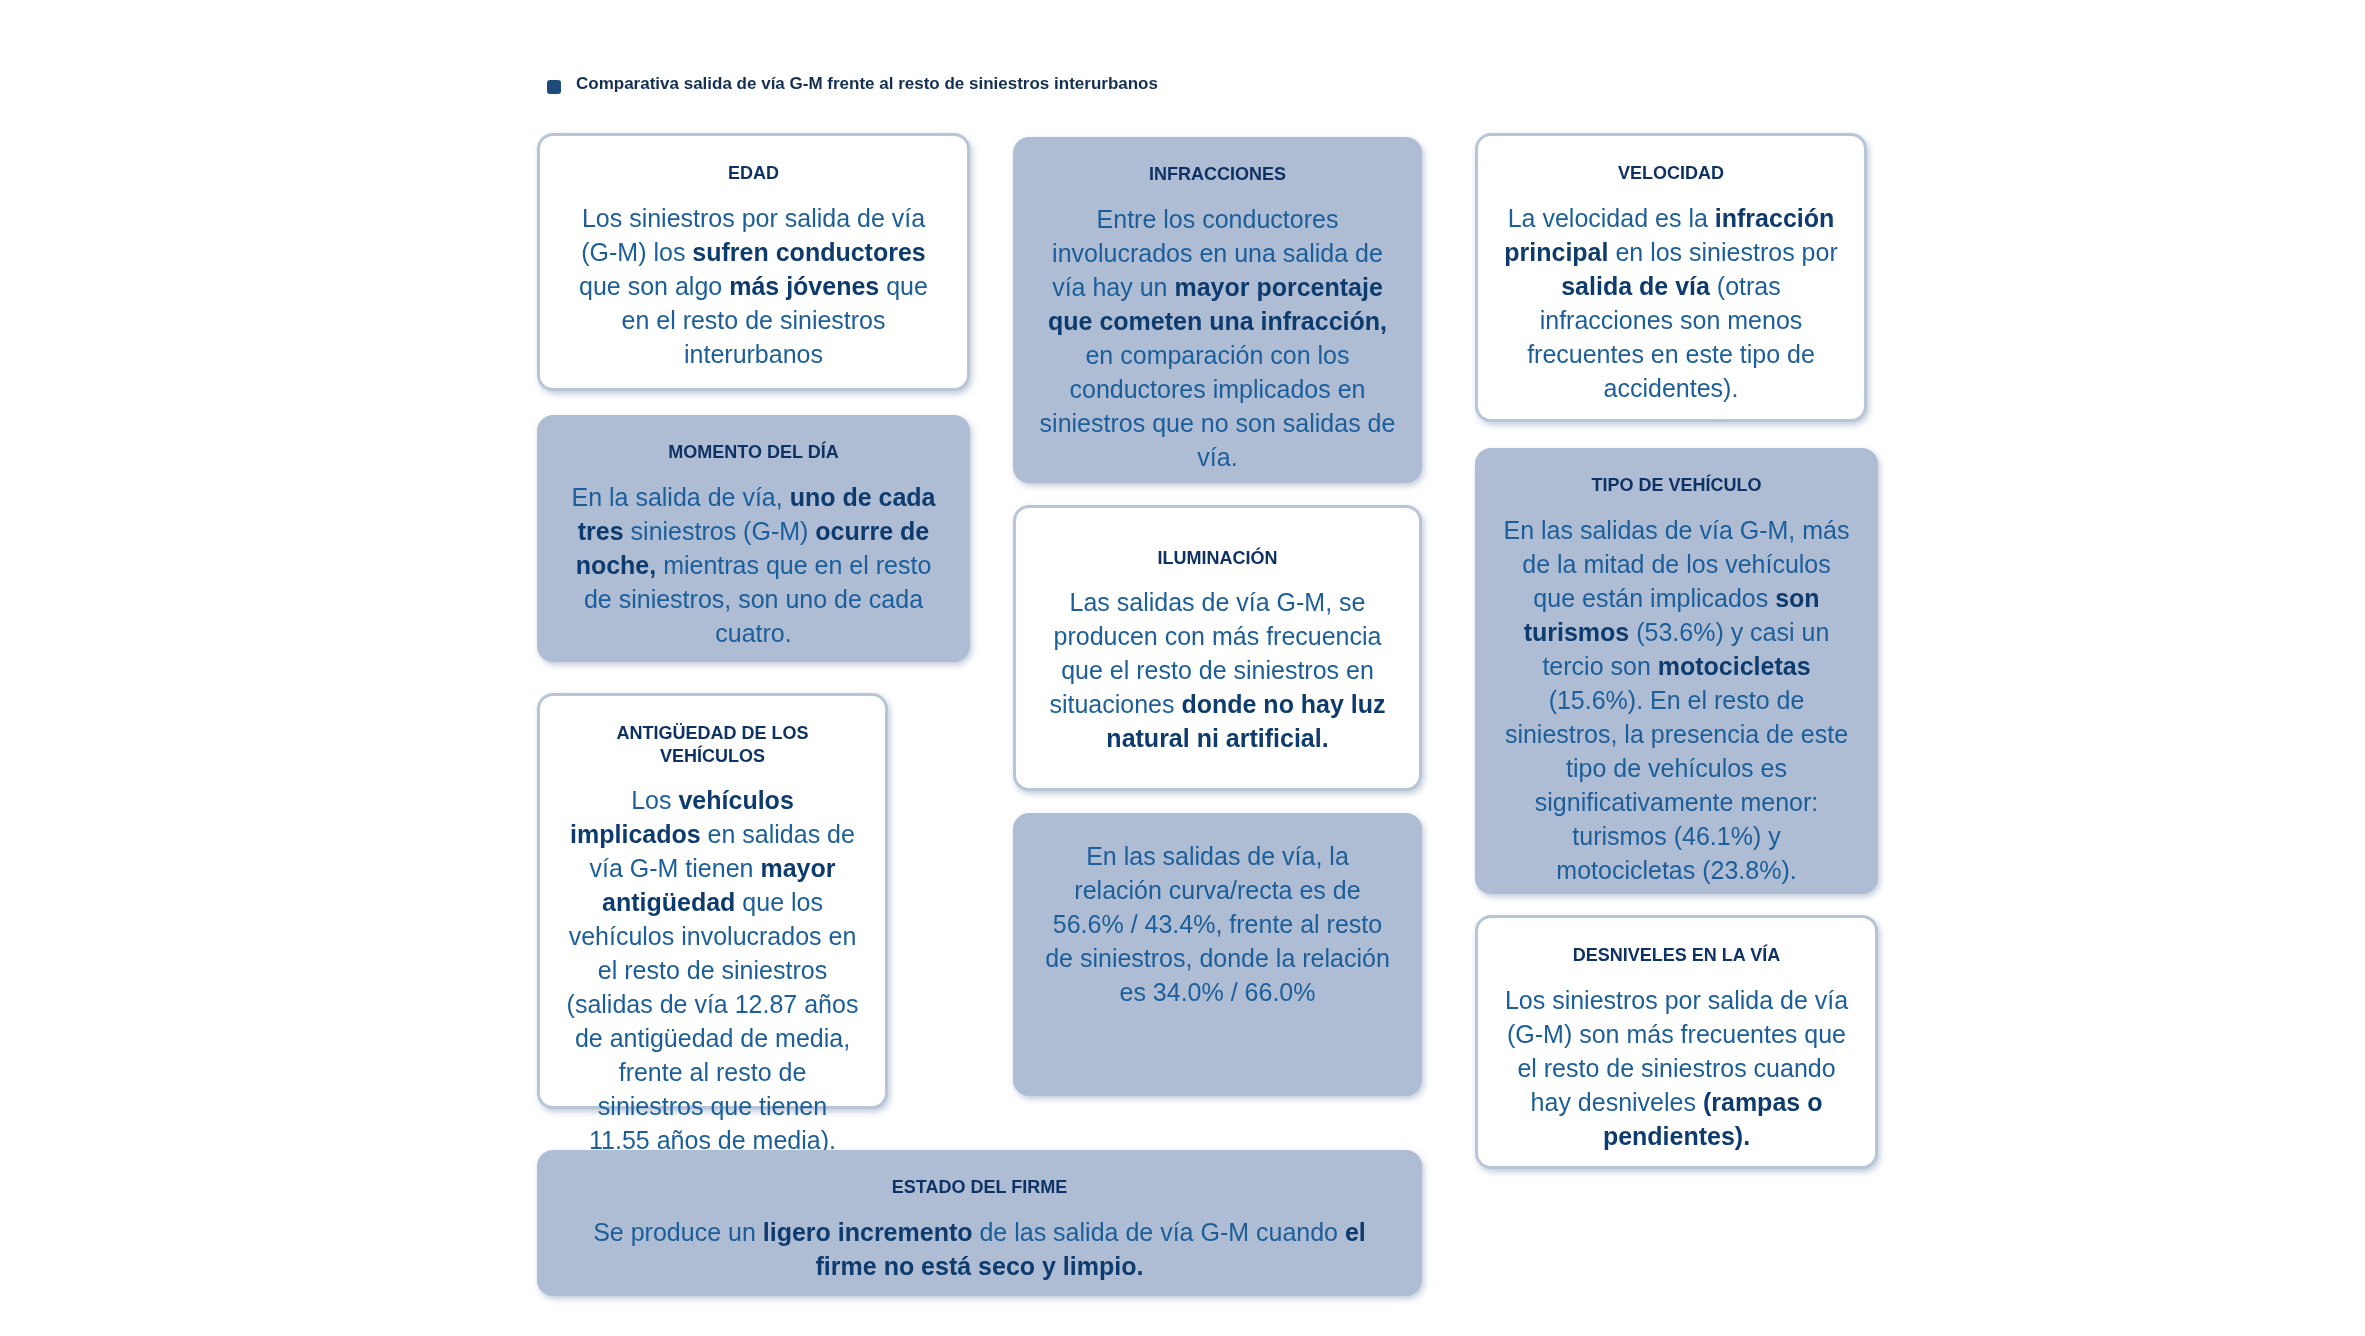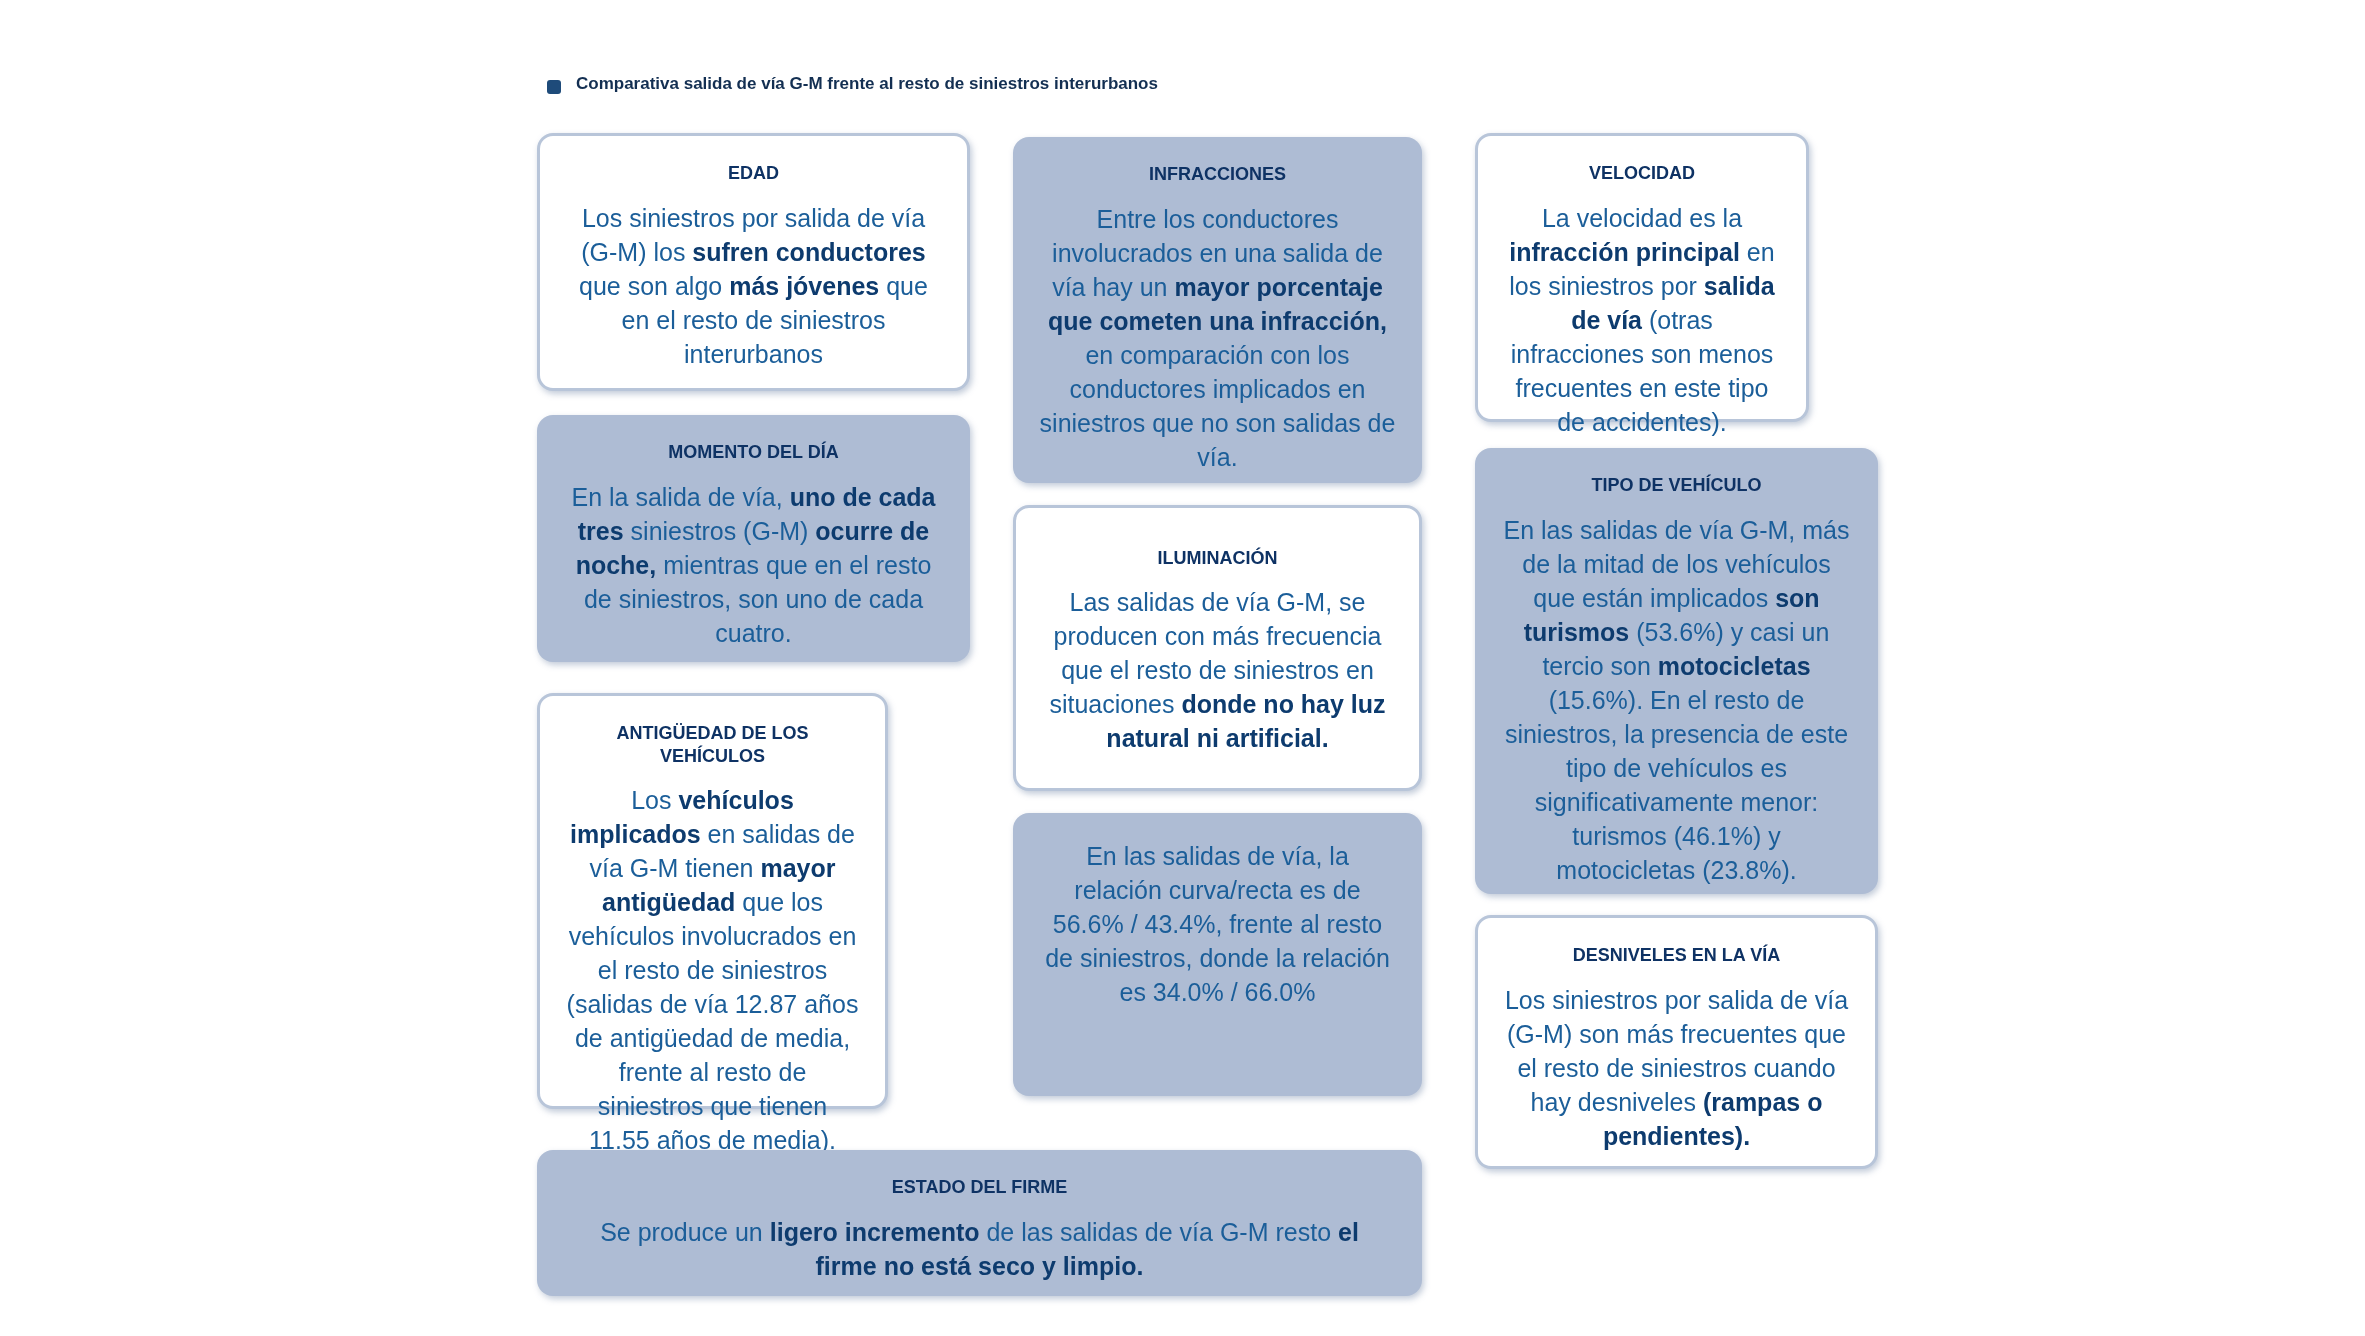--- a/index.html
+++ b/index.html
@@ -69,21 +69,21 @@
     font-weight:bold;
     color:var(--navy-bold);
   }
   
   .c-edad        {left:537px;  top:133px;  width:433px; height:258px;}
   .c-momento     {left:537px;  top:415px;  width:433px; height:247px;}
   .c-antiguedad  {left:537px;  top:693px;  width:351px; height:416px;}
   .c-infracciones{left:1013px; top:137px;  width:409px; height:346px;}
   .c-iluminacion {left:1013px; top:505px;  width:409px; height:286px; justify-content:center;}
   .c-trazado     {left:1013px; top:813px;  width:409px; height:283px;}
-  .c-velocidad   {left:1475px; top:133px;  width:334px; height:289px;}
+  .c-velocidad   {left:1475px; top:133px;  width:392px; height:289px;}
   .c-tipo        {left:1475px; top:448px;  width:403px; height:446px;}
   .c-desniveles  {left:1475px; top:915px;  width:403px; height:254px;}
   .c-estado      {left:537px;  top:1150px; width:885px; height:146px; padding-left:40px;padding-right:40px;}
 </style>
 </head>
 <body>
 
 <div class="page">
 
   <div class="page-title">
@@ -130,16 +130,16 @@
     <p><span>En las salidas de vía G-M, más de la mitad de los vehículos que están implicados </span><span class="seg-bold">son turismos</span><span> (53.6%) y casi un tercio son </span><span class="seg-bold">motocicletas</span><span> (15.6%). En el resto de siniestros, la presencia de este tipo de vehículos es significativamente menor: turismos (46.1%) y motocicletas (23.8%).</span></p>
   </div>
 
   <div class="card outline c-desniveles">
     <h3>DESNIVELES EN LA VÍA</h3>
     <p><span>Los siniestros por salida de vía (G-M) son más frecuentes que el resto de siniestros cuando hay desniveles </span><span class="seg-bold">(rampas o pendientes).</span></p>
   </div>
 
   <div class="card filled c-estado">
     <h3>ESTADO DEL FIRME</h3>
-    <p><span>Se produce un </span><span class="seg-bold">ligero incremento</span><span> de las salidas de vía G-M resto </span><span class="seg-bold">el firme no está seco y limpio.</span></p>
+    <p><span>Se produce un </span><span class="seg-bold">ligero incremento</span><span> de las salida de vía G-M cuando </span><span class="seg-bold">el firme no está seco y limpio.</span></p>
   </div>
 
 </div>
 
 </body></html>

